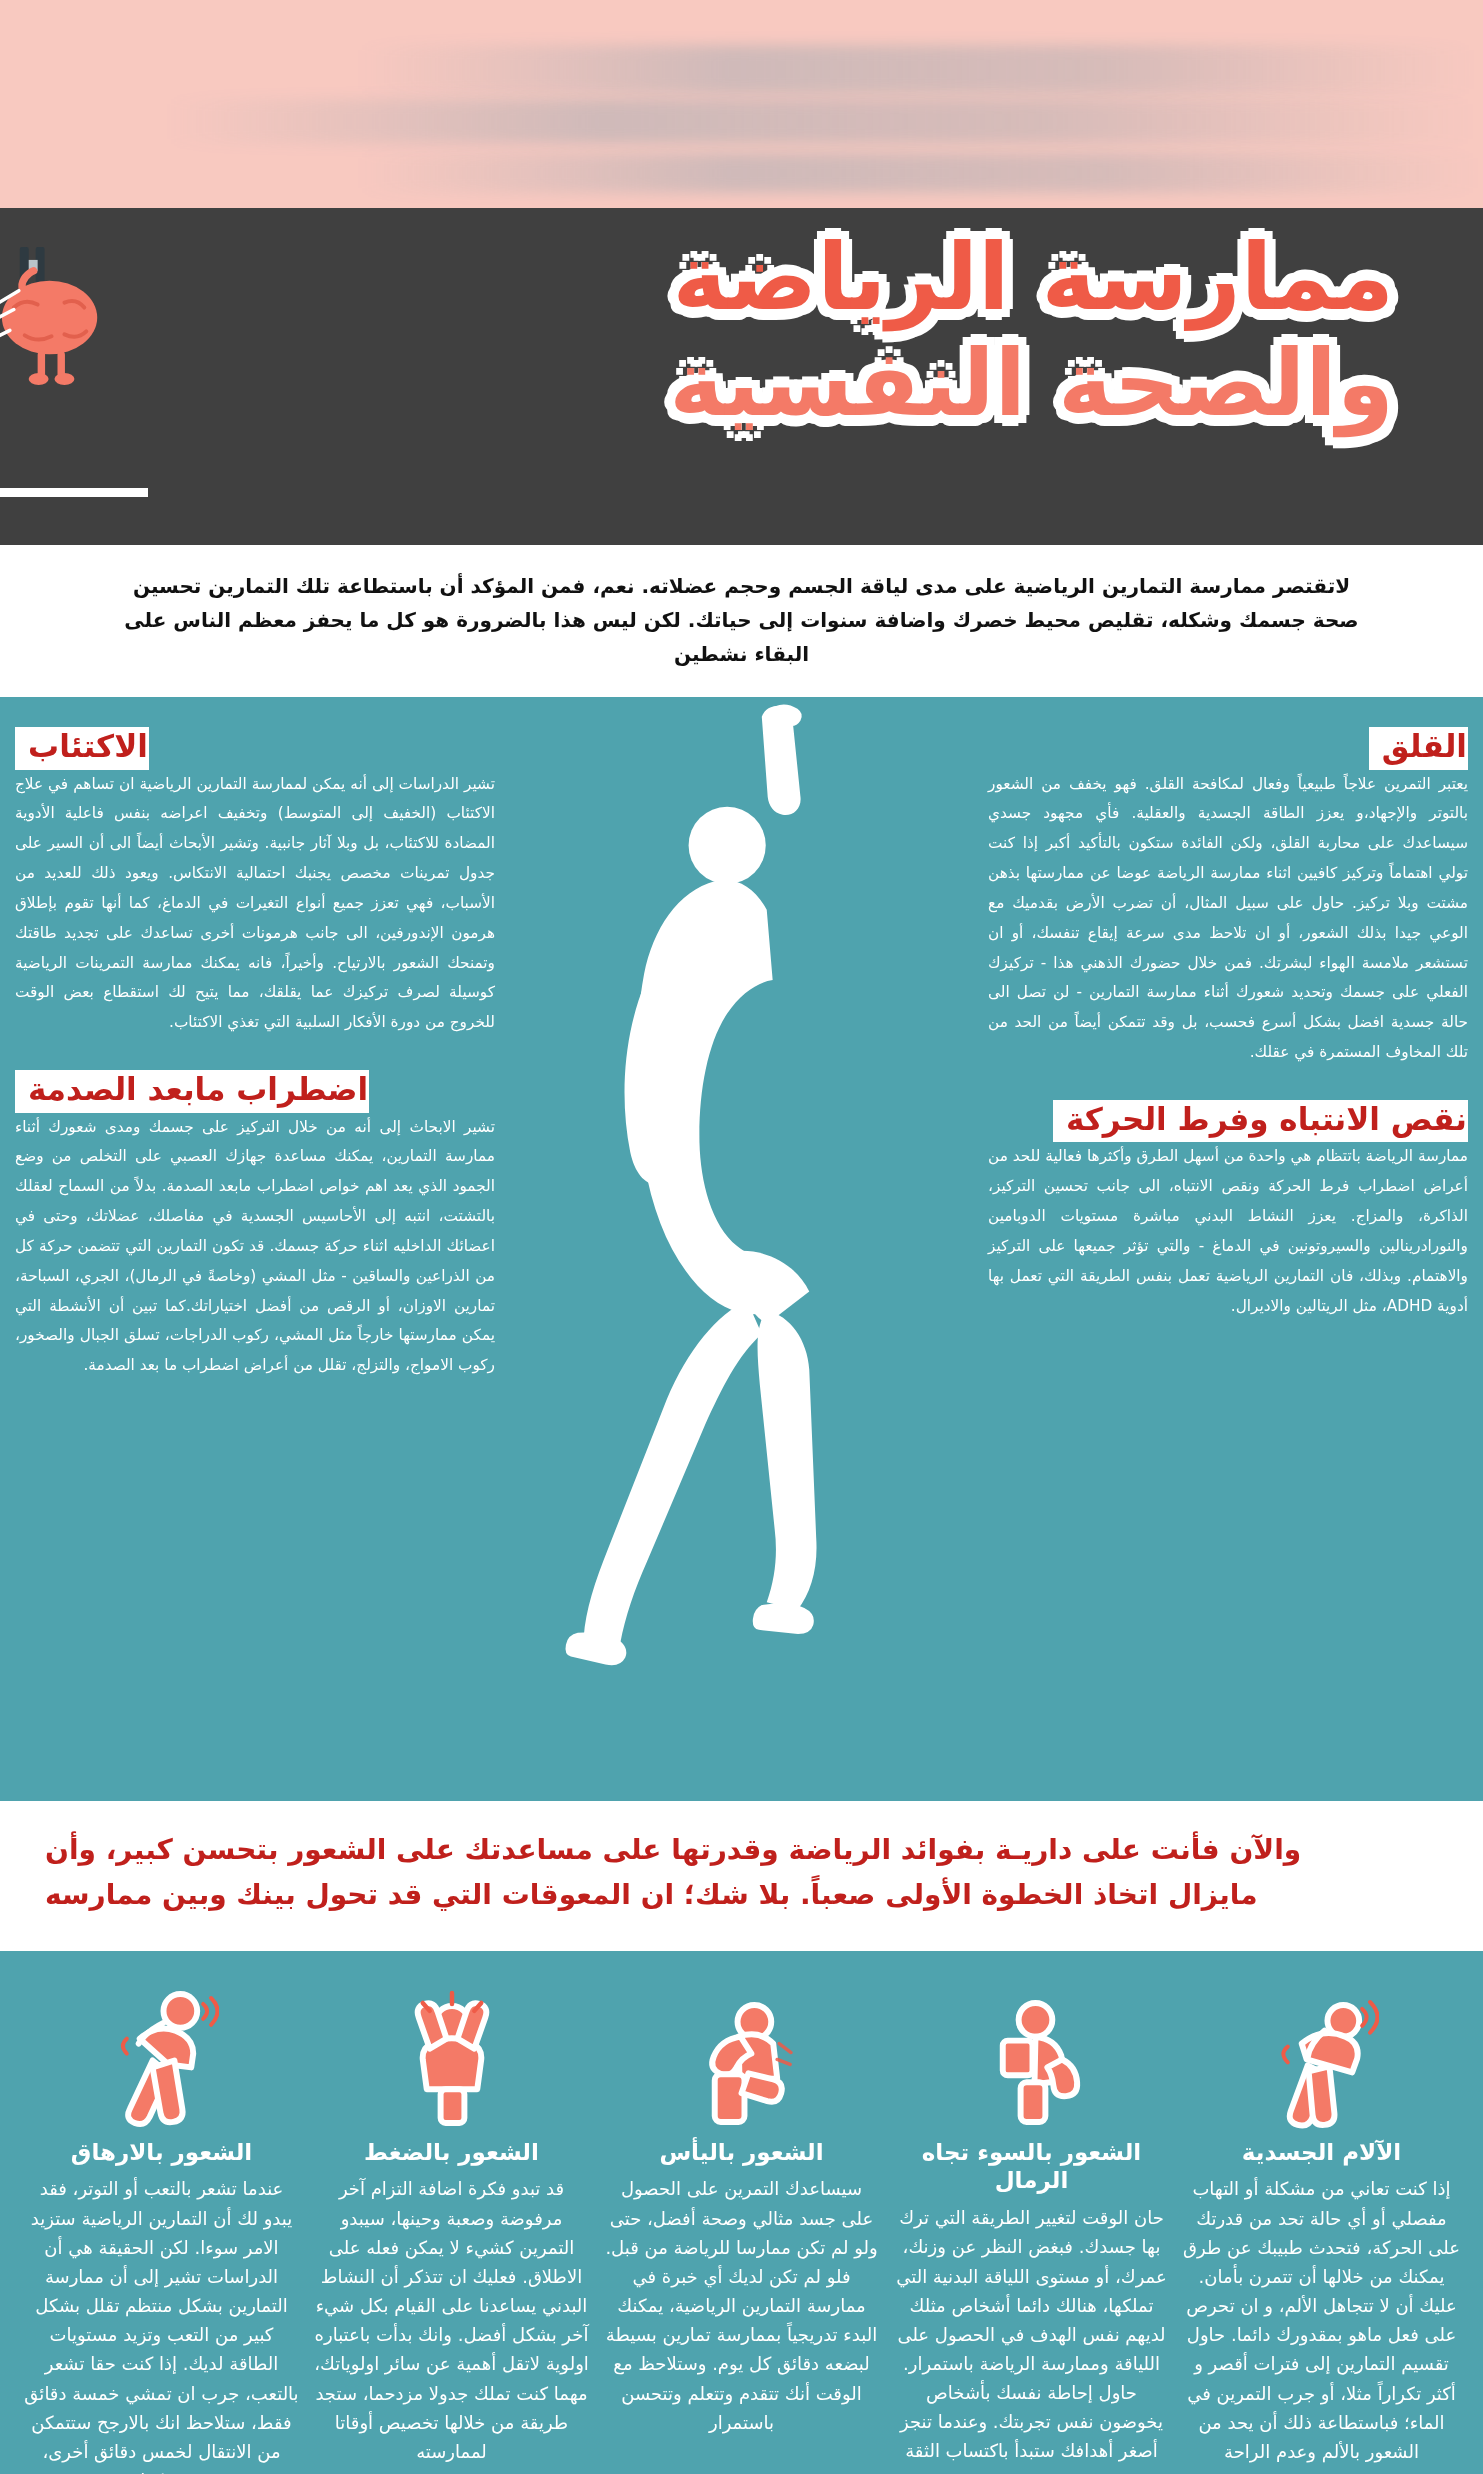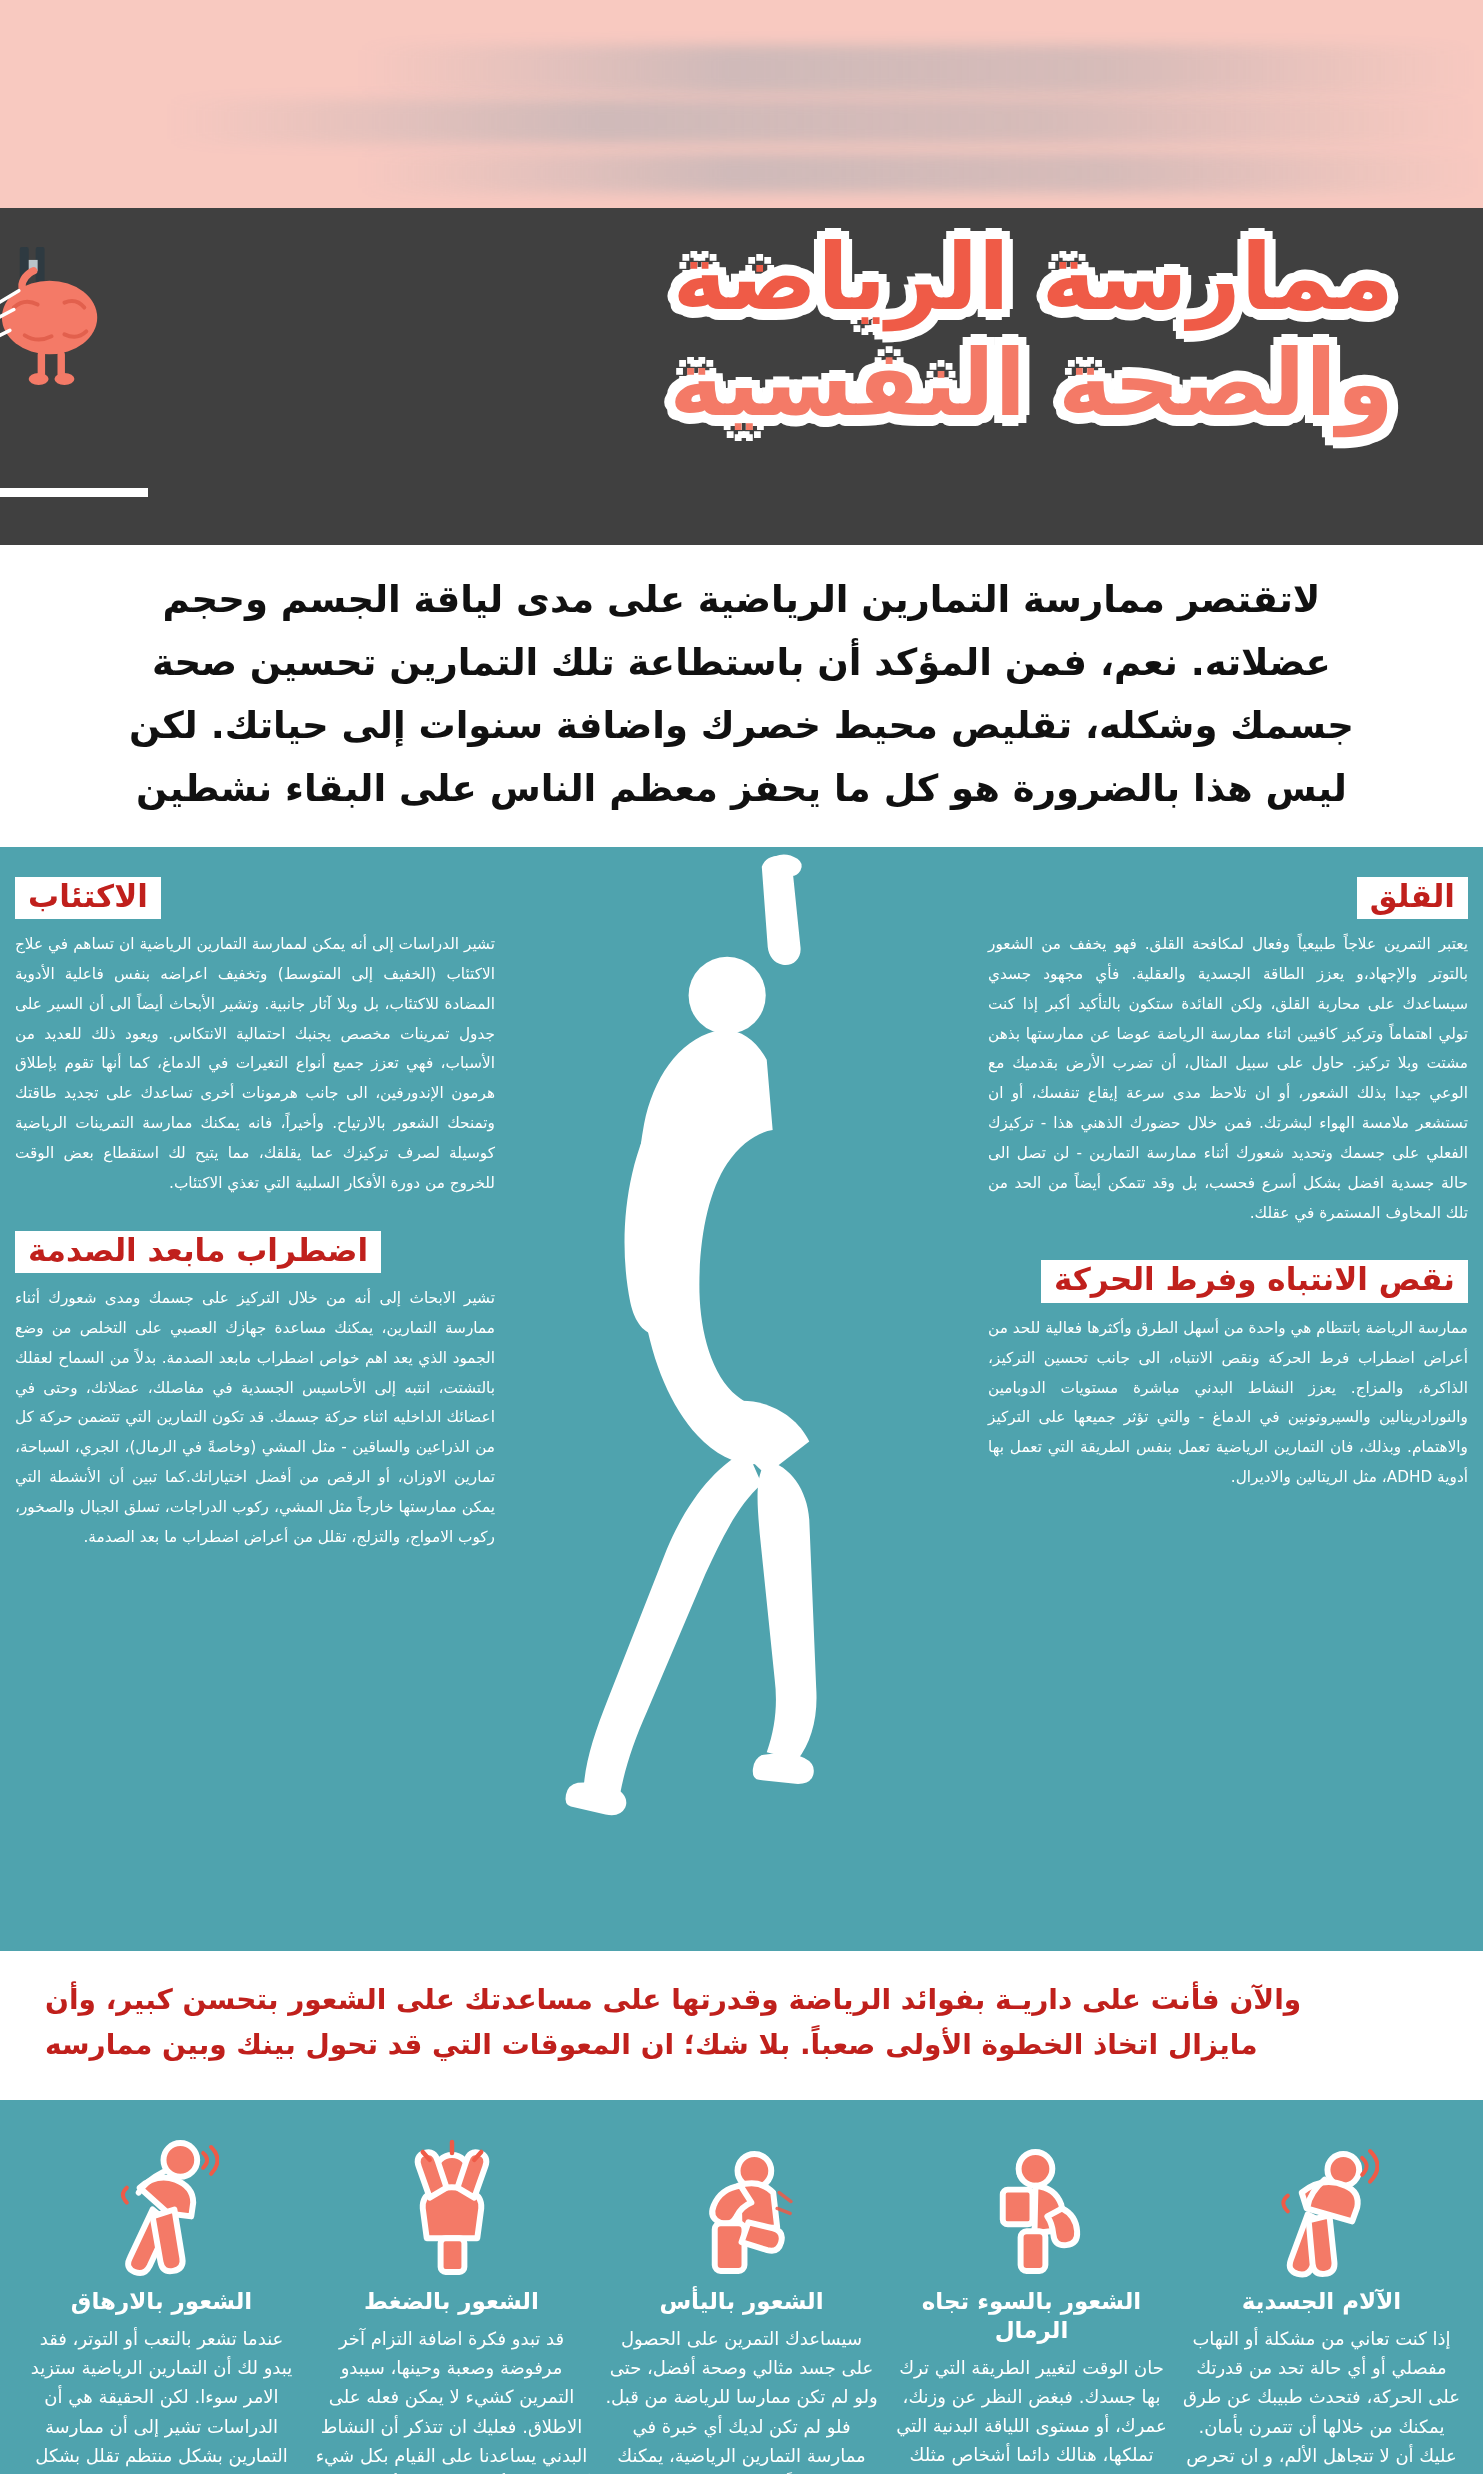--- a/index.html
+++ b/index.html
@@ -88,21 +88,21 @@
   .intro h2{
     margin:0 0 13px 0;
     color:#b51f1a;
     font-size:37px;
     font-weight:bold;
     line-height:1.2;
   }
   .intro p{
     margin:0;
     color:#111;
-    font-size:37px;
+    font-size:20px;
     line-height:1.7;
     font-weight:bold;
   }
 
   
   .body-section{
     position:relative;
     background:#4fa3ae;
     padding:30px 0 20px 0;
     min-height:1054px;
@@ -131,23 +131,22 @@
   }
   .col.right{ text-align:right; }
   .col.left{ text-align:left; }
 
   .chip{
     display:inline-block;
     background:#ffffff;
     color:#c0201c;
     font-size:31px;
     font-weight:bold;
-    padding:3px 13px 7px 13px;
+    padding:3px 1px 7px 13px;
     line-height:1.05;
-    margin-bottom:11px;
   }
   .para{
     color:#ffffff;
     font-size:15.3px;
     line-height:1.95;
     text-align:justify;
     margin:0 0 17px 0;
     direction:rtl;
   }
   .block{ margin-bottom:32px; }

